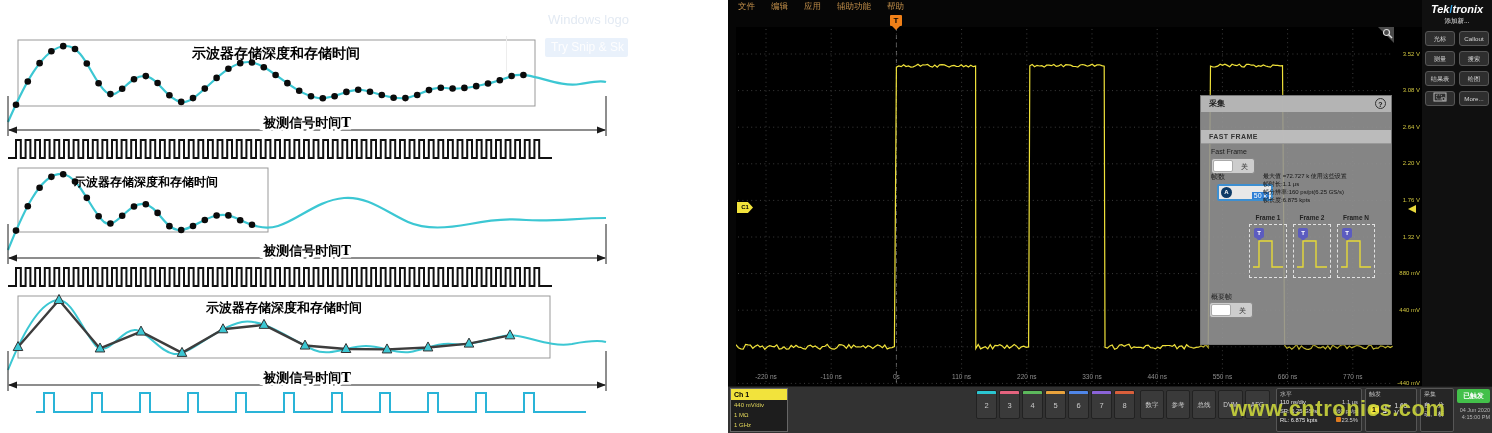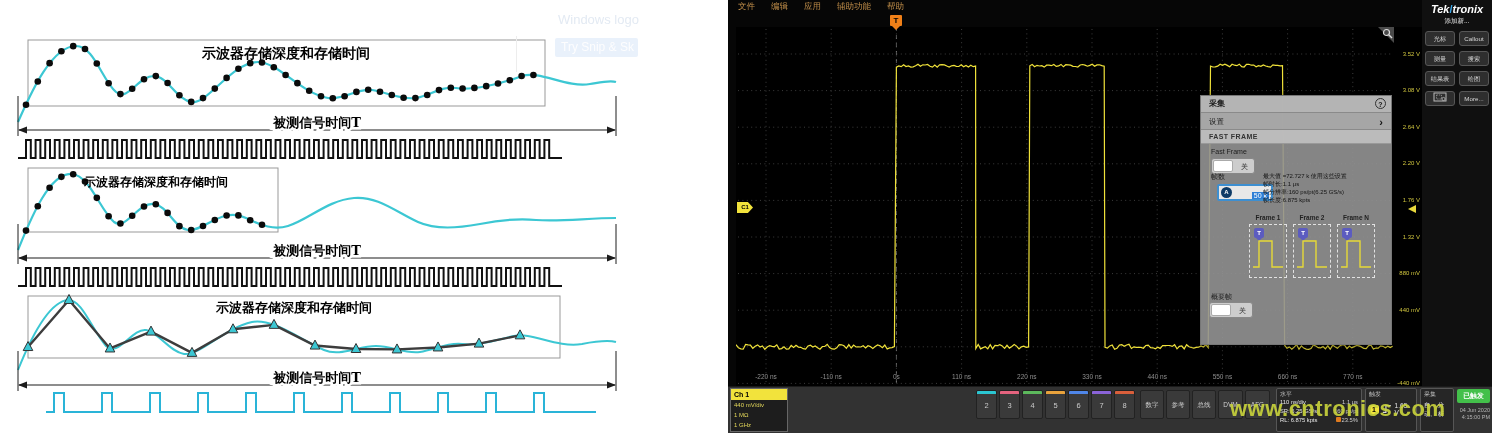--- a/index.html
+++ b/index.html
@@ -1,21 +1,21 @@
 <!DOCTYPE html>
 <html><head>
 <meta charset="utf-8">
 <style>
 *{margin:0;padding:0;box-sizing:border-box}
 html,body{width:1492px;height:433px;background:#fff;overflow:hidden;
   font-family:"Liberation Sans",sans-serif}
 .stage{position:relative;width:1492px;height:433px;background:#fff}
 
 
-.left{position:absolute;left:10px;top:0;width:728px;height:433px;background:#fff}
+.left{position:absolute;left:0;top:0;width:728px;height:433px;background:#fff}
 .left svg{position:absolute;left:0}
 .ghost-caption{position:absolute;left:548px;top:12px;font-size:13px;color:#e3eaf3;
   white-space:nowrap;z-index:6}
 .ghost-btn{position:absolute;left:545px;top:38px;width:83px;height:19px;background:#e9f1fb;
   border-radius:2px;color:#fdfdfe;font-size:12px;line-height:19px;padding-left:6px;
   white-space:nowrap;overflow:hidden;z-index:6}
 .ghost-line{position:absolute;left:506px;top:36px;width:1px;height:36px;background:#ededed;z-index:6}
 
 
 .scope{position:absolute;left:728px;top:0;width:764px;height:433px;background:#060606}
@@ -309,24 +309,20 @@
         <div class="vlabel" style="top: 206.5px;">1.32 V</div>
         <div class="vlabel" style="top: 243.1px;">880 mV</div>
         <div class="vlabel" style="top: 279.7px;">440 mV</div>
         <div class="vlabel" style="top: 352.9px;">-440 mV</div>
       </div>
     <div class="tlevel-arrow"></div>
 
     <div class="panel">
       <div class="p-head">采集</div>
       <div class="p-help">?</div>
-      <div class="p-settings">
-        <span>设置</span>
-        <span class="p-chev">›</span>
-      </div>
       <div class="p-strip">FAST FRAME</div>
 
       <div class="p-label" style="left:10px;top:52px">Fast Frame</div>
       <div class="toggle" style="left:10px;top:62px">
         <span class="knob"></span>
         <span class="state">关</span>
       </div>
 
       <div class="p-label" style="left:10px;top:76px">帧数</div>
       <div class="ff-input">

